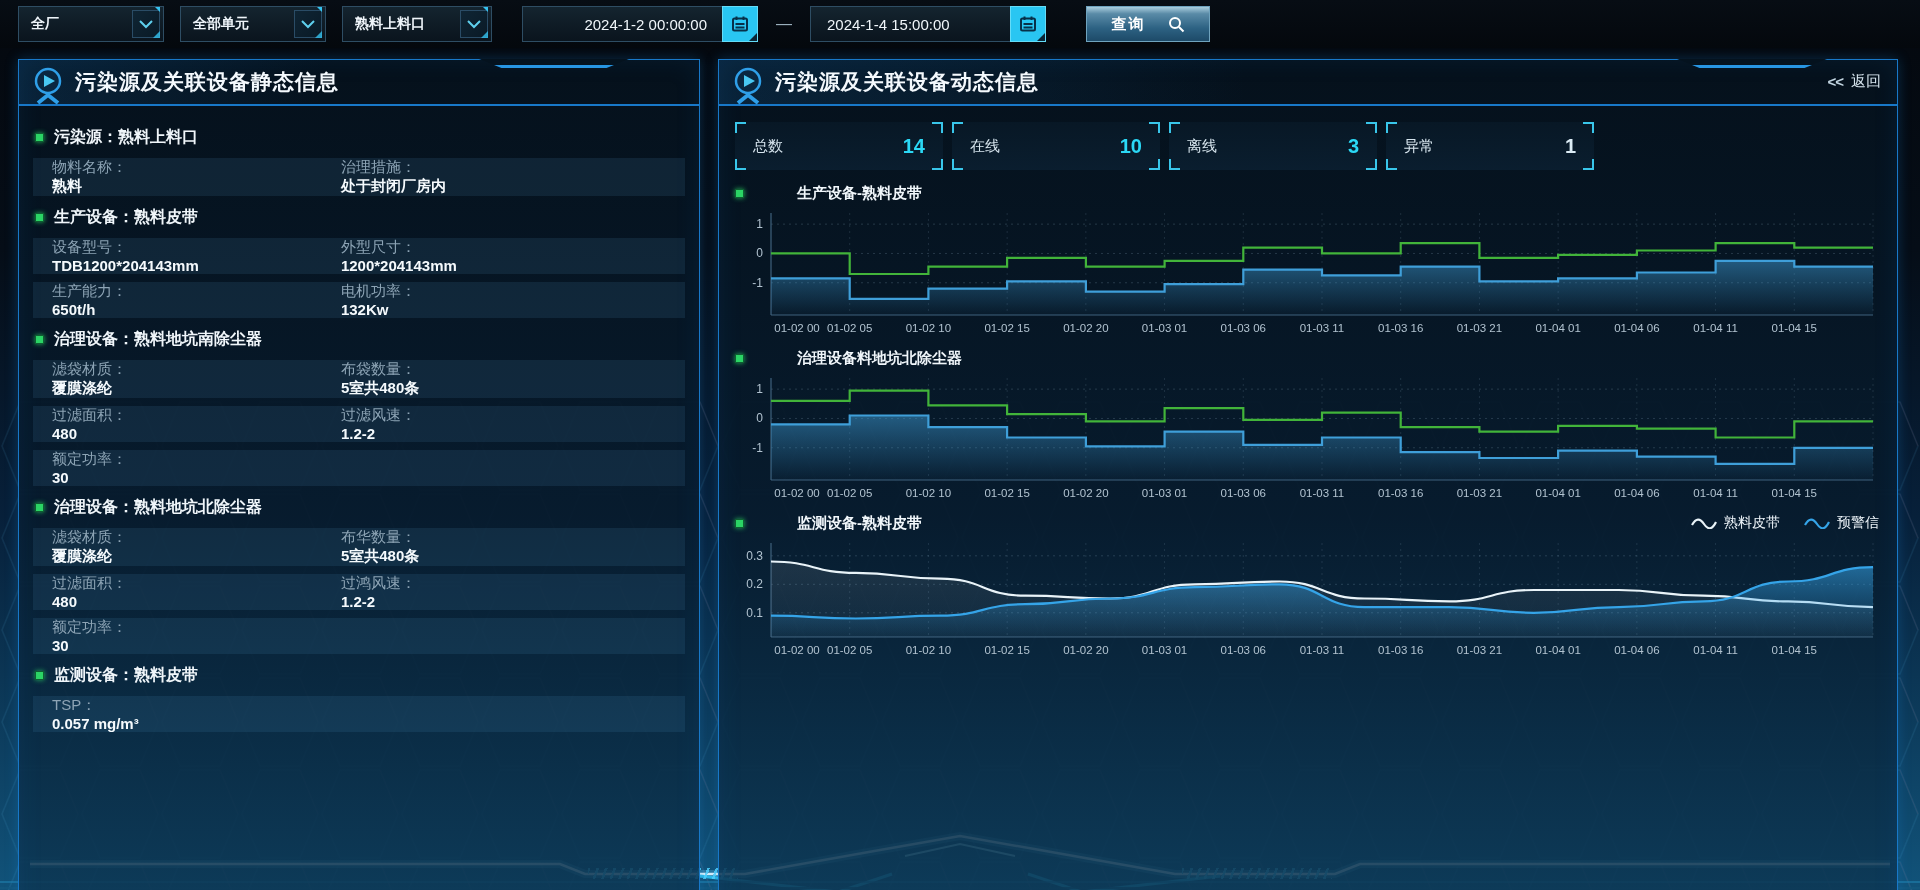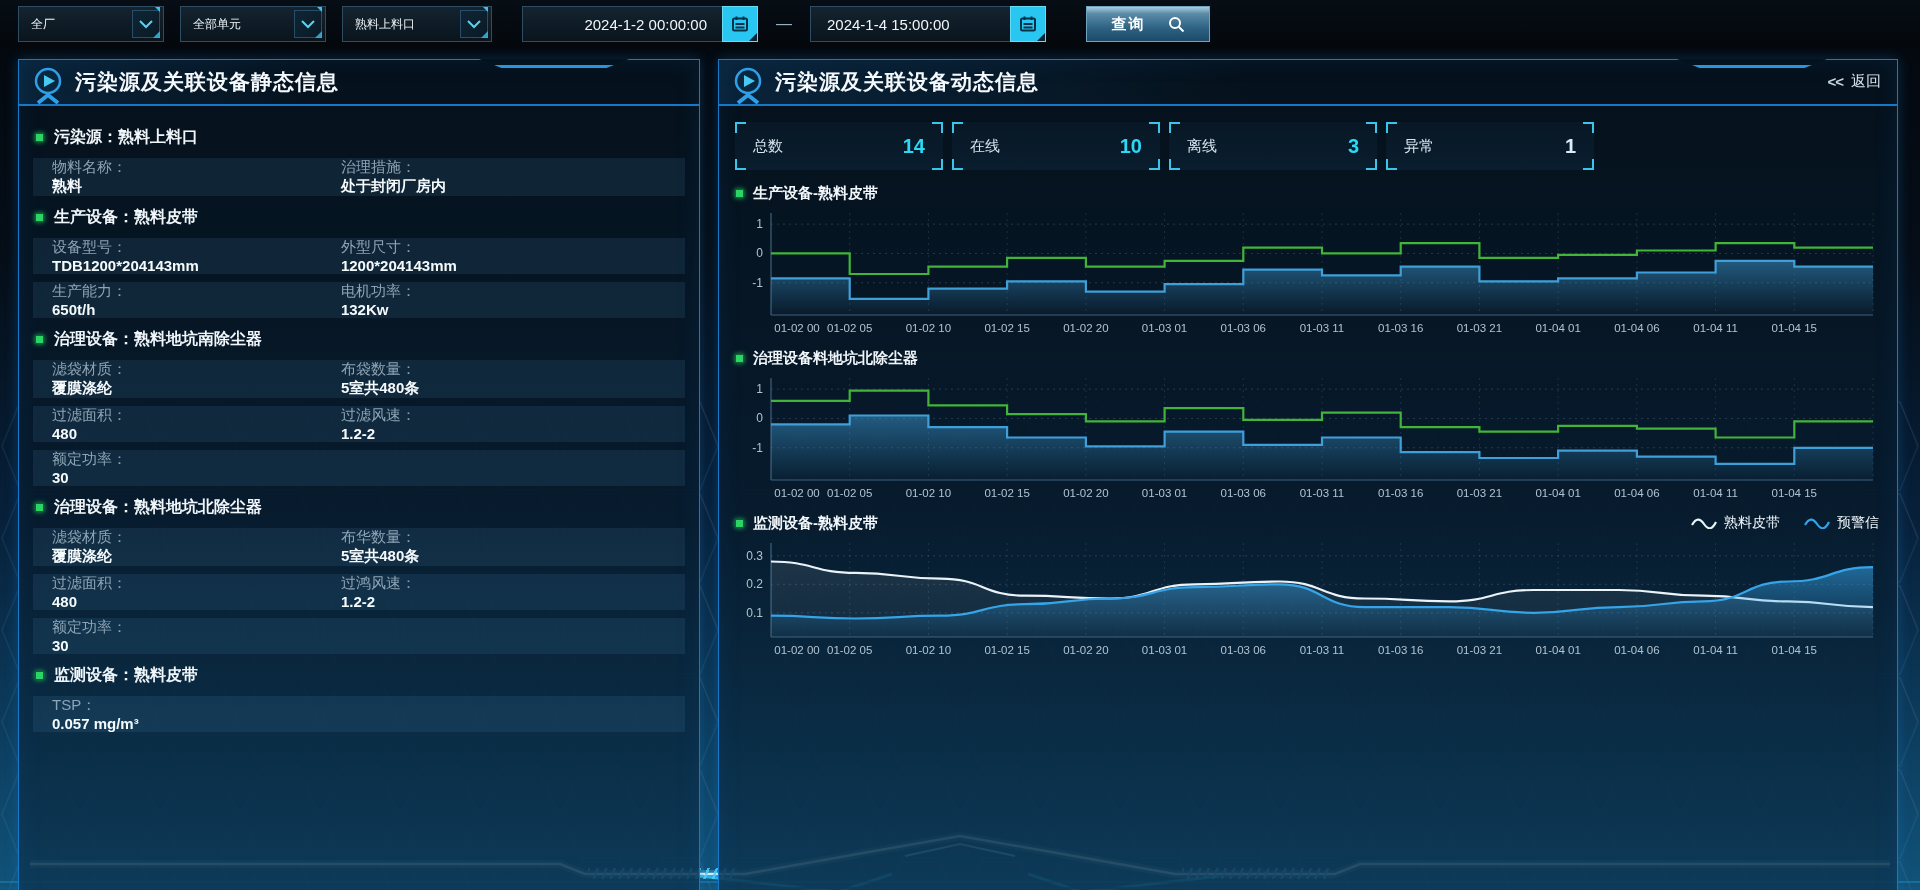--- a/index.html
+++ b/index.html
@@ -18,21 +18,21 @@
     display:flex; align-items:center; gap:16px; padding-left:18px;
     background:linear-gradient(180deg,#070d14,#04080d);
   }
   .select-box {
     width:146px; height:36px; position:relative;
     display:flex; align-items:center; justify-content:space-between;
     padding-left:12px;
     background:linear-gradient(180deg,#14242f,#0a141d);
     border:1px solid #2e4d63; cursor:pointer;
   }
-  .select-box .sel-text { font-size:12px; color:#eef4f9; }
+  .select-box .sel-text { font-size:14px; color:#eef4f9;font-weight:bold; }
   .chev-btn {
     width:28px; height:28px; margin-right:3px; flex:0 0 auto;
     border:1px solid #2a4c66; background:linear-gradient(135deg,#0f2534,#0a1a26);
     display:flex; align-items:center; justify-content:center; position:relative;
   }
   .chev-btn::before { content:""; position:absolute; top:-4px; right:-1px; width:5px; height:5px; background:#35c3f0; clip-path:polygon(0 0,100% 0,100% 100%); }
   .chev-btn::after  { content:""; position:absolute; bottom:-1px; right:-1px; width:7px; height:7px; background:#35c3f0; clip-path:polygon(100% 0,100% 100%,0 100%); opacity:.8; }
   .date-box {
     height:36px; display:flex; align-items:center;
     background:linear-gradient(180deg,#14242f,#0a141d);
@@ -106,21 +106,21 @@
   }
   .stat-box .ct { position:absolute; width:11px; height:11px; }
   .ct.tl { top:0; left:0;  border-top:2px solid #39c6ea; border-left:2px solid #39c6ea; }
   .ct.tr { top:0; right:0; border-top:2px solid #39c6ea; border-right:2px solid #39c6ea; }
   .ct.bl { bottom:0; left:0;  border-bottom:2px solid #39c6ea; border-left:2px solid #39c6ea; }
   .ct.br { bottom:0; right:0; border-bottom:2px solid #39c6ea; border-right:2px solid #39c6ea; }
   .stat-label { color:#d7e5ee; font-size:15px; }
   .stat-value { font-size:20px; font-weight:bold; }
   .chart-block { margin-top:6px; }
   .chart-head { display:flex; align-items:center; gap:9px; height:26px; }
-  .chart-title { font-size:15px; font-weight:bold; color:#f0f6fa; }
+  .chart-title { font-size:15px; font-weight:bold; color:#f0f6fa;margin-left:44px; }
   .legend { margin-left:auto; display:flex; gap:24px; align-items:center; padding-right:2px; }
   .legend-item { display:flex; align-items:center; gap:7px; font-size:14px; font-weight:normal; color:#eef5fa; }
   .chart-svg { display:block; }
   
   #footer { position:absolute; left:0; bottom:0; width:1920px; height:72px; z-index:1; }
   .hatch { position:absolute; height:11px; width:150px; top:50px;
     background:repeating-linear-gradient(110deg, rgba(82,212,255,.85) 0 2.5px, rgba(0,0,0,0) 2.5px 8px); }
   .hatch.hl { left:588px; } .hatch.hr { left:1182px; }
 </style>
 </head>

